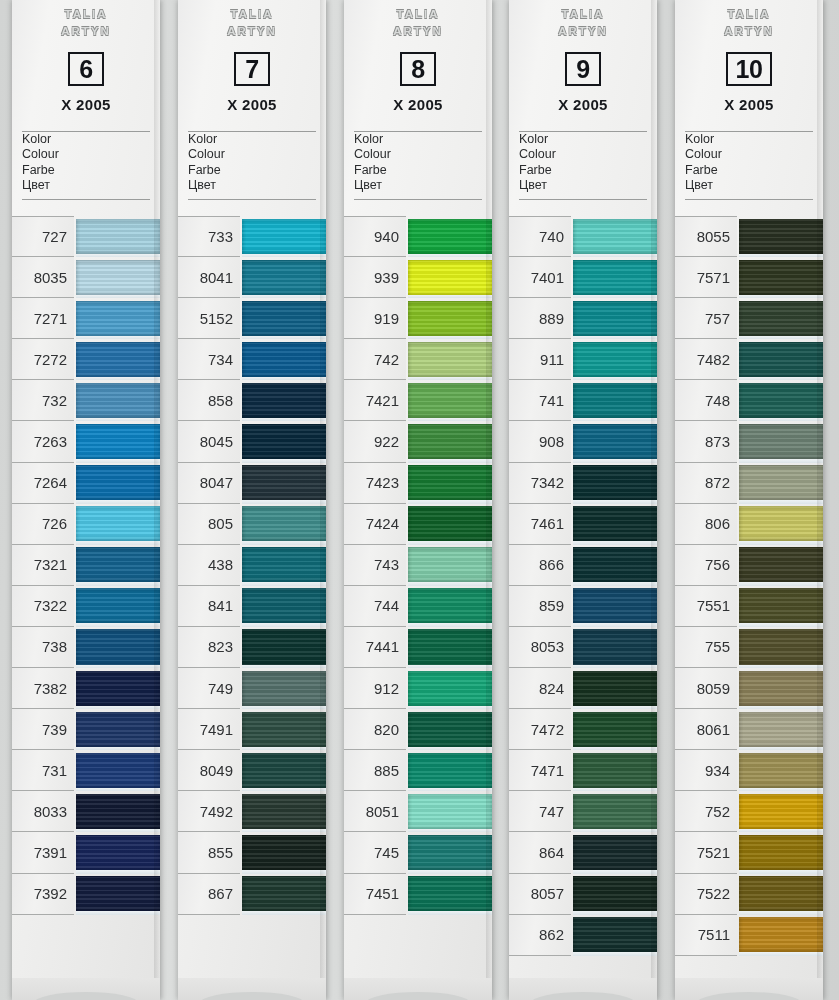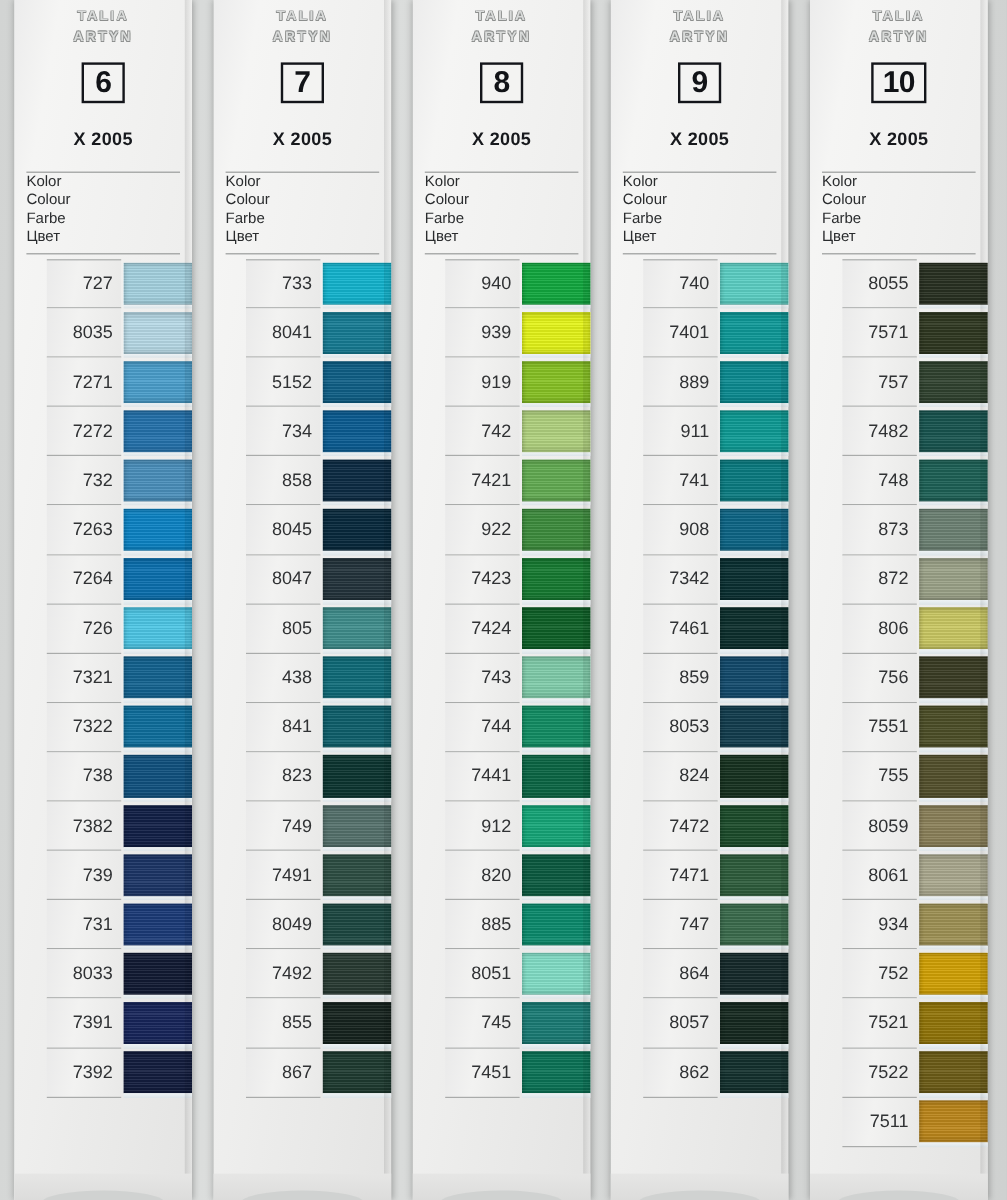--- a/index.html
+++ b/index.html
@@ -56,21 +56,21 @@
     justify-content: center;
     font-size: 25px;
     font-weight: bold;
     color: #111317;
     letter-spacing: -0.5px;
     background: #f3f3f2;
   }
   .numbox.wide { width: 46px; }
   .xcode {
     text-align: center;
-    margin-top: 22px;
+    margin-top: 10px;
     font-size: 15px;
     font-weight: bold;
     color: #17191d;
     letter-spacing: 0.3px;
   }
 
   
   .cap-rule {
     margin: 18px 10px 0 10px;
     height: 1px;
@@ -88,21 +88,20 @@
     height: 1px;
     background: #9a9c9b;
   }
 
   
   .rows {
     position: absolute;
     top: 216px;
     left: 0;
     width: 148px;
-    padding-left: 27px;
   }
   .row {
     display: flex;
     height: 41.1px;
     align-items: stretch;
   }
   .code {
     width: 62px;
     flex: 0 0 62px;
     display: flex;
@@ -654,20 +653,27 @@
           </div>
         </div>
         <div class="row">
           <div class="code">7461</div>
           <div class="swatch">
             <div class="thread" style="background-color: rgb(12, 46, 44);"></div>
             <div class="gapline"></div>
           </div>
         </div>
         <div class="row">
+          <div class="code">866</div>
+          <div class="swatch">
+            <div class="thread" style="background-color: rgb(12, 50, 52);"></div>
+            <div class="gapline"></div>
+          </div>
+        </div>
+        <div class="row">
           <div class="code">859</div>
           <div class="swatch">
             <div class="thread" style="background-color: rgb(18, 73, 107);"></div>
             <div class="gapline"></div>
           </div>
         </div>
         <div class="row">
           <div class="code">8053</div>
           <div class="swatch">
             <div class="thread" style="background-color: rgb(18, 60, 77);"></div>

